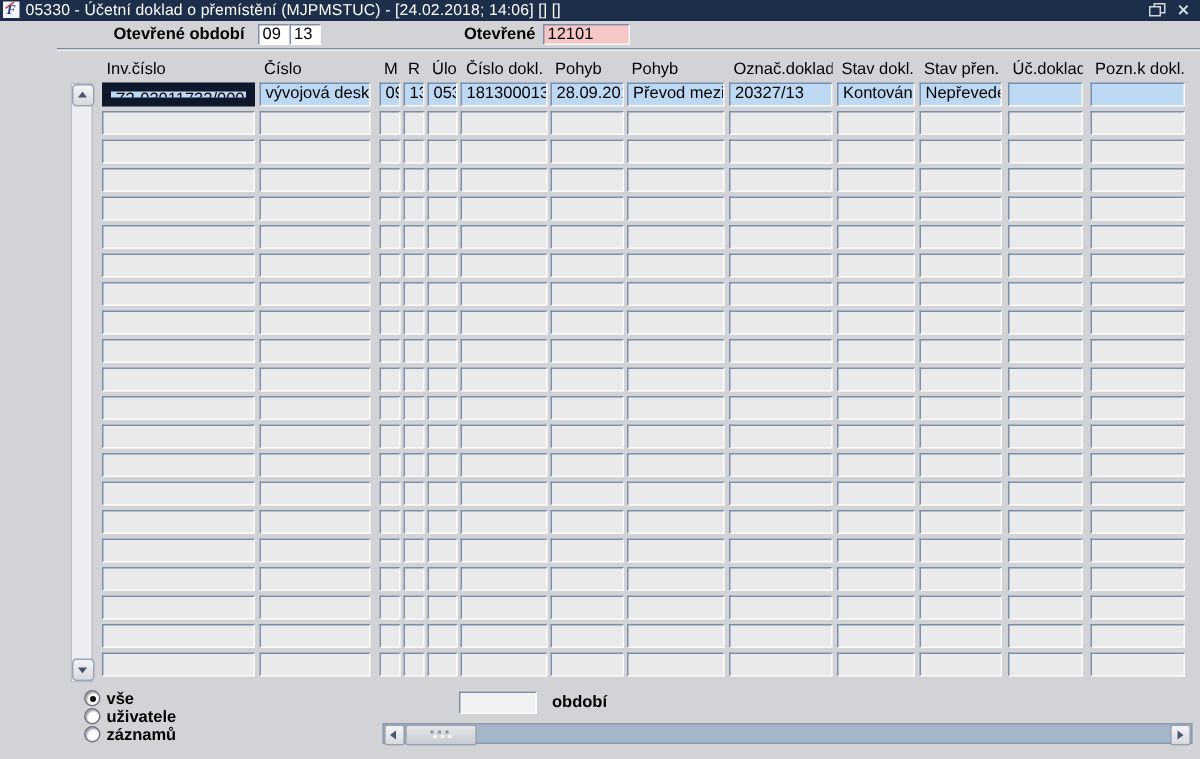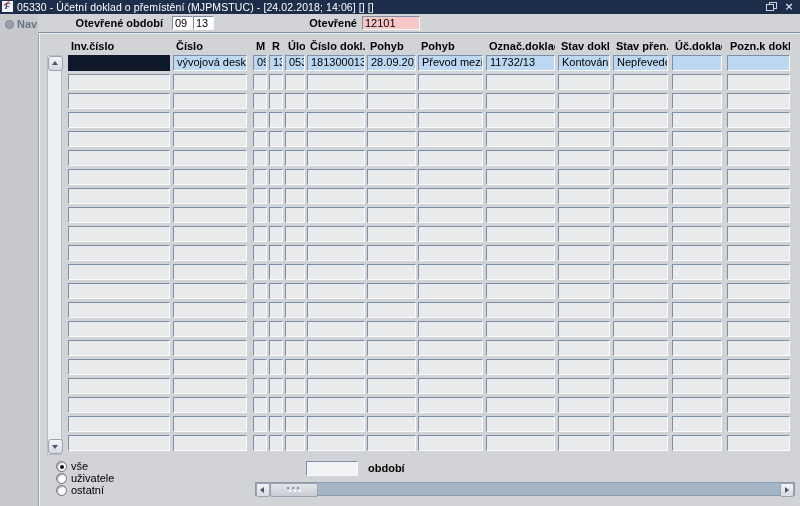--- a/index.html
+++ b/index.html
@@ -34,28 +34,28 @@
   .topbar{position:absolute;left:38px;top:14px;width:762px;height:18px;background:#d2d3d6;}
   .tb-line{position:absolute;left:38px;top:32px;width:762px;height:1px;background:#7f8ca0;}
   .tb-line2{position:absolute;left:38px;top:33px;width:762px;height:1px;background:#eef0f2;}
   .lbl{position:absolute;font-weight:bold;line-height:15px;white-space:nowrap;}
   .fld{position:absolute;height:12px;line-height:12px;padding:0 2px;background:#fff;
        border-top:1px solid #7f8ea6;border-left:1px solid #7f8ea6;
        border-bottom:1px solid #f8f9fa;border-right:1px solid #f8f9fa;white-space:nowrap;overflow:hidden;}
 
   
   .grid{position:absolute;left:68px;top:38px;width:727px;height:417px;}
-  .ghead{position:absolute;top:2px;height:12px;font-weight:bold;line-height:12px;
+  .ghead{position:absolute;top:2px;height:12px;font-weight:normal;line-height:12px;
          padding:0 3px;white-space:nowrap;overflow:hidden;box-sizing:border-box;}
   .cell{position:absolute;height:16px;box-sizing:border-box;background:#e9eaeb;
         border-top:1px solid #7d8ea8;border-left:1px solid #7d8ea8;
         border-bottom:1px solid #fbfbfc;border-right:1px solid #fbfbfc;
         line-height:13px;padding:0 3px;white-space:nowrap;overflow:hidden;}
   .cell.filled{background:#bcd8f2;}
-  .cell.selected{border:8px solid #0f172a;line-height:11px;}
+  .cell.selected{border:6px solid #0f172a;line-height:11px;}
 
   
   .vscroll{position:absolute;left:47px;top:55px;width:15px;height:400px;background:#eceef1;
            border:1px solid #b8bdc6;box-sizing:border-box;}
   .vbtn{position:absolute;left:0;width:13px;height:13px;background:linear-gradient(#f3f4f6,#d7d9de);
         border:1px solid #9aa3b2;border-radius:3px;}
   .vbtn.up{top:0;}
   .vbtn.down{bottom:0;}
   .tri{position:absolute;width:0;height:0;}
   .tri-up{left:3px;top:4px;border-left:3px solid transparent;border-right:3px solid transparent;border-bottom:4px solid #4a5570;}
@@ -64,21 +64,21 @@
   .tri-right{left:4px;top:3px;border-top:3px solid transparent;border-bottom:3px solid transparent;border-left:4px solid #4a5570;}
 
   
   .radios{position:absolute;left:56px;top:460px;}
   .radiorow{height:12px;line-height:12px;white-space:nowrap;margin-bottom:0;}
   .radioicn{display:inline-block;width:9px;height:9px;border-radius:50%;background:#fdfdfd;
             border:1px solid #6f7480;box-shadow:inset 1px 1px 1px rgba(90,95,110,.55);
             vertical-align:-2px;margin-right:4px;position:relative;}
   .radioicn.on::after{content:"";position:absolute;left:2.5px;top:2.5px;width:4px;height:4px;
             border-radius:50%;background:#111;}
-  .radiolbl{vertical-align:0;}
+  .radiolbl{vertical-align:0;font-weight:bold;}
   .recfield{position:absolute;left:306px;top:461px;width:52px;height:15px;box-sizing:border-box;
             background:#f1f2f3;border-top:1px solid #7f8ea6;border-left:1px solid #7f8ea6;
             border-bottom:1px solid #fbfbfc;border-right:1px solid #fbfbfc;}
   .reclabel{position:absolute;left:368px;top:462px;font-weight:bold;}
 
   
   .hscroll{position:absolute;left:255px;top:482px;width:540px;height:14px;background:#a6b6c9;
            border:1px solid #8d99ad;box-sizing:border-box;}
   .hbtn{position:absolute;top:0;width:12px;height:12px;background:linear-gradient(#f3f4f6,#d7d9de);
         border:1px solid #9aa3b2;border-radius:2px;}
@@ -97,23 +97,20 @@
   <div class="titlebar">
     <span class="appicon">F</span>
     <span class="wtitle">05330 - Účetní doklad o přemístění (MJPMSTUC) - [24.02.2018; 14:06]  []  []</span>
     <span class="winbtn restore">
       <span class="sq back"></span>
       <span class="sq front"></span>
     </span>
     <span class="winbtn close">×</span>
   </div>
 
-  <div class="navstrip">
-    <span class="navbtn"><span class="navled"></span><span>Nav</span></span>
-  </div>
 
   <div class="topbar"></div>
   <span class="lbl" style="left:60px;top:16px;width:103px;text-align:right;">Otevřené období</span>
   <span class="fld" style="left:172px;top:16px;width:15px;">09</span>
   <span class="fld" style="left:193px;top:16px;width:15px;">13</span>
   <span class="lbl" style="left:300px;top:16px;width:57px;text-align:right;">Otevřené</span>
   <span class="fld" style="left:362px;top:16px;width:52px;background:#f7c6c6;">12101</span>
   <div class="tb-line"></div>
   <div class="tb-line2"></div>
 
@@ -132,21 +129,21 @@
       <div class="ghead" style="left: 604px; width: 50px; text-align: left;">Úč.doklad</div>
       <div class="ghead" style="left: 659px; width: 63px; text-align: left;">Pozn.k dokl.</div>
       <div class="cell filled selected" style="left: 0px; width: 102px; top: 17px; text-align: left;">Z2-03011732/000</div>
       <div class="cell filled" style="left: 105px; width: 74px; top: 17px; text-align: left;">vývojová deska ML</div>
       <div class="cell filled" style="left: 185px; width: 14px; top: 17px; text-align: left;">09</div>
       <div class="cell filled" style="left: 201px; width: 14px; top: 17px; text-align: left;">13</div>
       <div class="cell filled" style="left: 217px; width: 20px; top: 17px; text-align: left;">053</div>
       <div class="cell filled" style="left: 239px; width: 58px; top: 17px; text-align: right;">1813000130</div>
       <div class="cell filled" style="left: 299px; width: 49px; top: 17px; text-align: left;">28.09.2013</div>
       <div class="cell filled" style="left: 350px; width: 65px; top: 17px; text-align: left;">Převod mezi souč</div>
-      <div class="cell filled" style="left: 418px; width: 69px; top: 17px; text-align: left;">11732/13</div>
+      <div class="cell filled" style="left: 418px; width: 69px; top: 17px; text-align: left;">20327/13</div>
       <div class="cell filled" style="left: 490px; width: 52px; top: 17px; text-align: left;">Kontován</div>
       <div class="cell filled" style="left: 545px; width: 55px; top: 17px; text-align: left;">Nepřevedeno</div>
       <div class="cell filled" style="left: 604px; width: 50px; top: 17px; text-align: left;"></div>
       <div class="cell filled" style="left: 659px; width: 63px; top: 17px; text-align: left;"></div>
       <div class="cell" style="left: 0px; width: 102px; top: 36px; text-align: left;"></div>
       <div class="cell" style="left: 105px; width: 74px; top: 36px; text-align: left;"></div>
       <div class="cell" style="left: 185px; width: 14px; top: 36px; text-align: left;"></div>
       <div class="cell" style="left: 201px; width: 14px; top: 36px; text-align: left;"></div>
       <div class="cell" style="left: 217px; width: 20px; top: 36px; text-align: left;"></div>
       <div class="cell" style="left: 239px; width: 58px; top: 36px; text-align: right;"></div>
@@ -411,21 +408,21 @@
         <span class="tri tri-up"></span>
       </span>
     <span class="vbtn down">
         <span class="tri tri-down"></span>
       </span>
   </div>
 
   <div class="radios" id="radios">
       <div class="radiorow"><span class="radioicn on"></span><span class="radiolbl">vše</span></div>
       <div class="radiorow"><span class="radioicn"></span><span class="radiolbl">uživatele</span></div>
-      <div class="radiorow"><span class="radioicn"></span><span class="radiolbl">ostatní</span></div>
+      <div class="radiorow"><span class="radioicn"></span><span class="radiolbl">záznamů</span></div>
     </div>
 
   <span class="recfield"></span>
   <span class="reclabel">období</span>
 
   <div class="hscroll">
     <span class="hbtn left">
         <span class="tri tri-left"></span>
       </span>
     <span class="hthumb">

